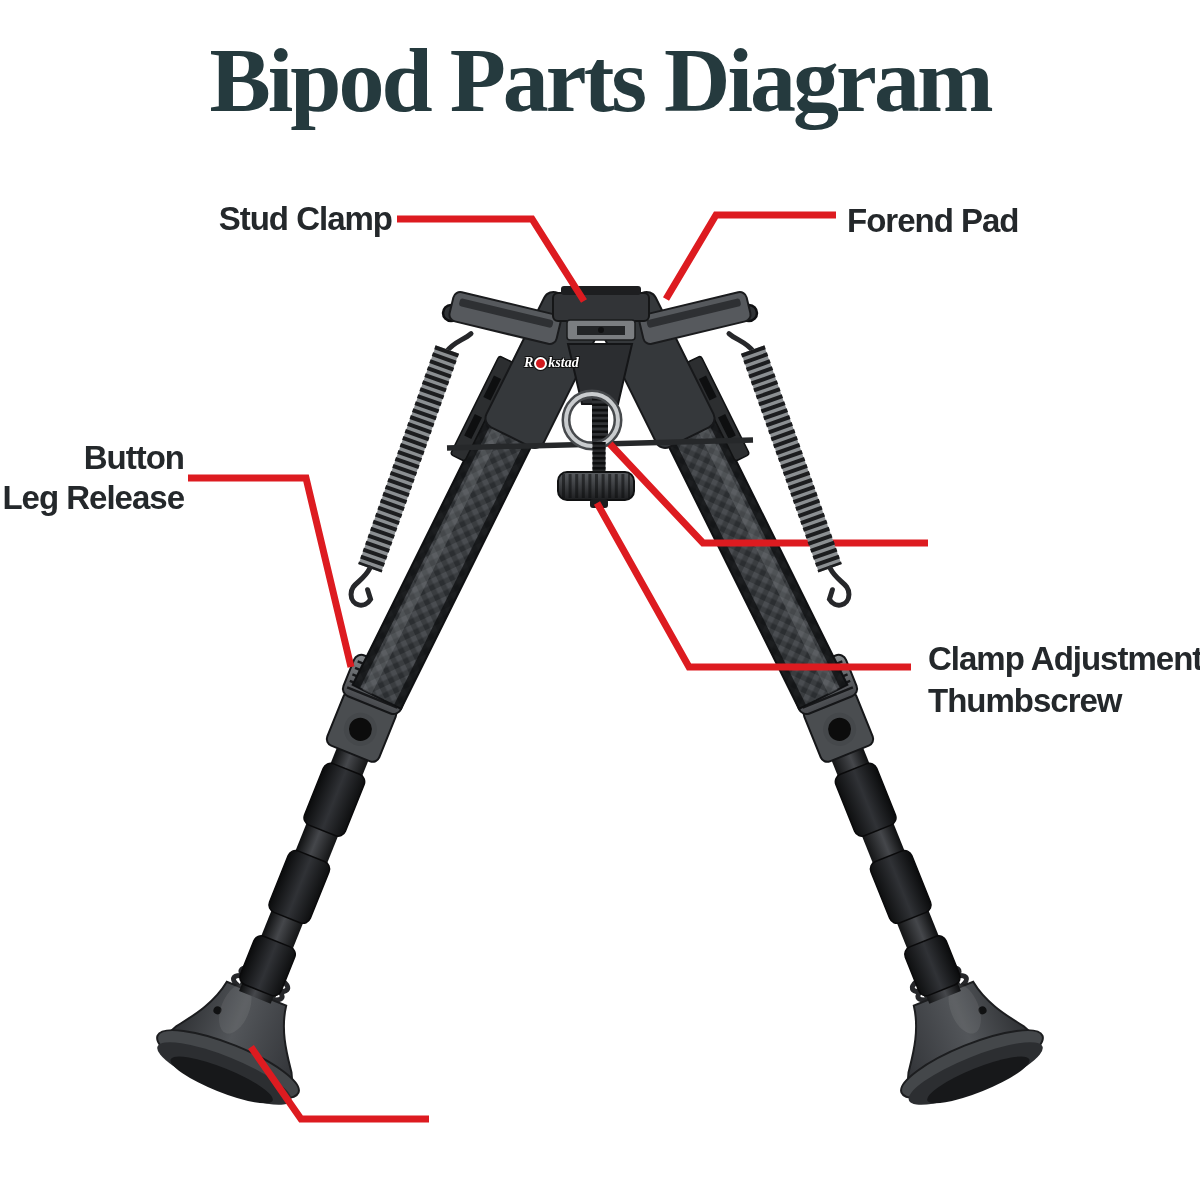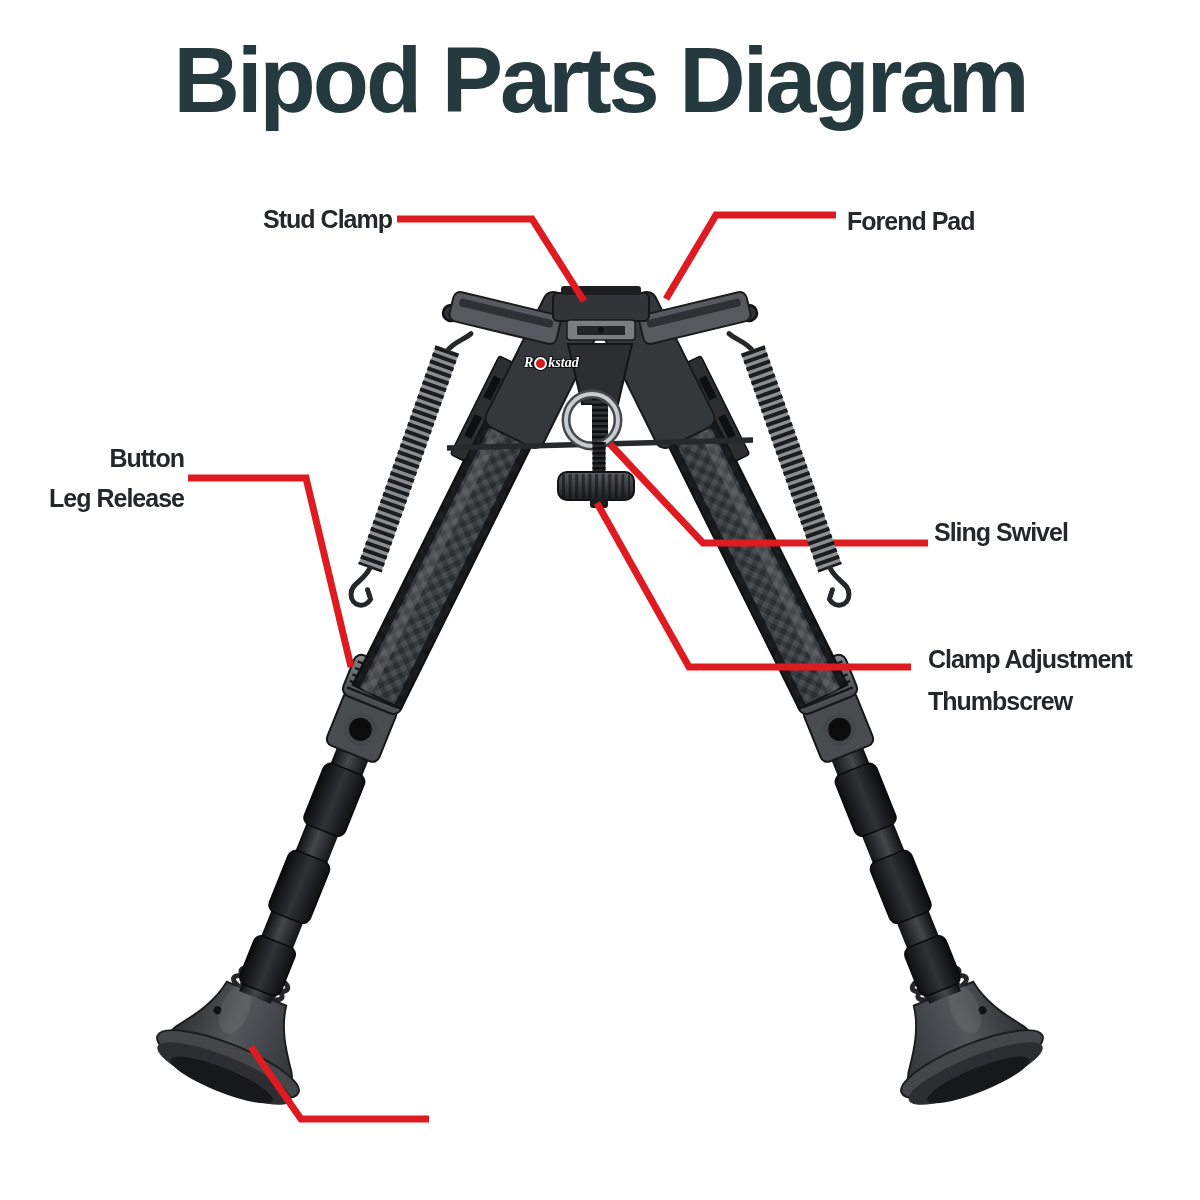--- a/index.html
+++ b/index.html
@@ -7,25 +7,25 @@
     --title-color:#253a3e;
     --label-color:#24282b;
     --bg:#ffffff;
   }
   html,body{margin:0;padding:0;background:var(--bg);}
   body{width:1200px;height:1200px;overflow:hidden;}
   #stage{position:relative;width:1200px;height:1200px;background:var(--bg);
          font-family:"Liberation Sans",sans-serif;}
   .title{
     position:absolute;left:0;right:0;top:34px;text-align:center;
-    font-family:Liberation Sans, sans-serif;font-weight:bold;font-size:92px;
+    font-family:Liberation Serif, serif;font-weight:bold;font-size:92px;
     letter-spacing:-3px;color:var(--title-color);line-height:1.0;white-space:nowrap;
   }
   .callout{
-    position:absolute;color:var(--label-color);font-weight:bold;font-size:25px;
+    position:absolute;color:var(--label-color);font-weight:bold;font-size:33px;
     letter-spacing:-1px;line-height:42px;white-space:nowrap;
   }
   .callout.ra{text-align:right;}
   .callout .line{display:block;}
   .callout.lr{line-height:40px;}
   svg#art{position:absolute;left:0;top:0;width:1200px;height:1200px;}
   .leader{stroke:var(--red);stroke-width:7;fill:none;stroke-linejoin:miter;}
   .wire{stroke:#26272a;stroke-width:5;fill:none;stroke-linecap:round;}
   .spring-base{stroke:#8b8f92;stroke-width:24;}
   .spring-coil{stroke:#1c1d1f;stroke-width:25;stroke-dasharray:4 3.4;}
@@ -209,21 +209,20 @@
   <div class="callout" style="top:200px;left:847px">
     <span class="line">Forend Pad</span>
   </div>
 
   <div class="callout ra lr" style="top:438px;right:1016px">
     <span class="line">Button</span>
     <span class="line">Leg Release</span>
   </div>
 
   <div class="callout" style="top:511px;left:934px">
-    <span class="line">Sling Swivel</span>
   </div>
 
   <div class="callout" style="top:638px;left:928px">
     <span class="line">Clamp Adjustment</span>
     <span class="line">Thumbscrew</span>
   </div>
 
 
 </div>
 

